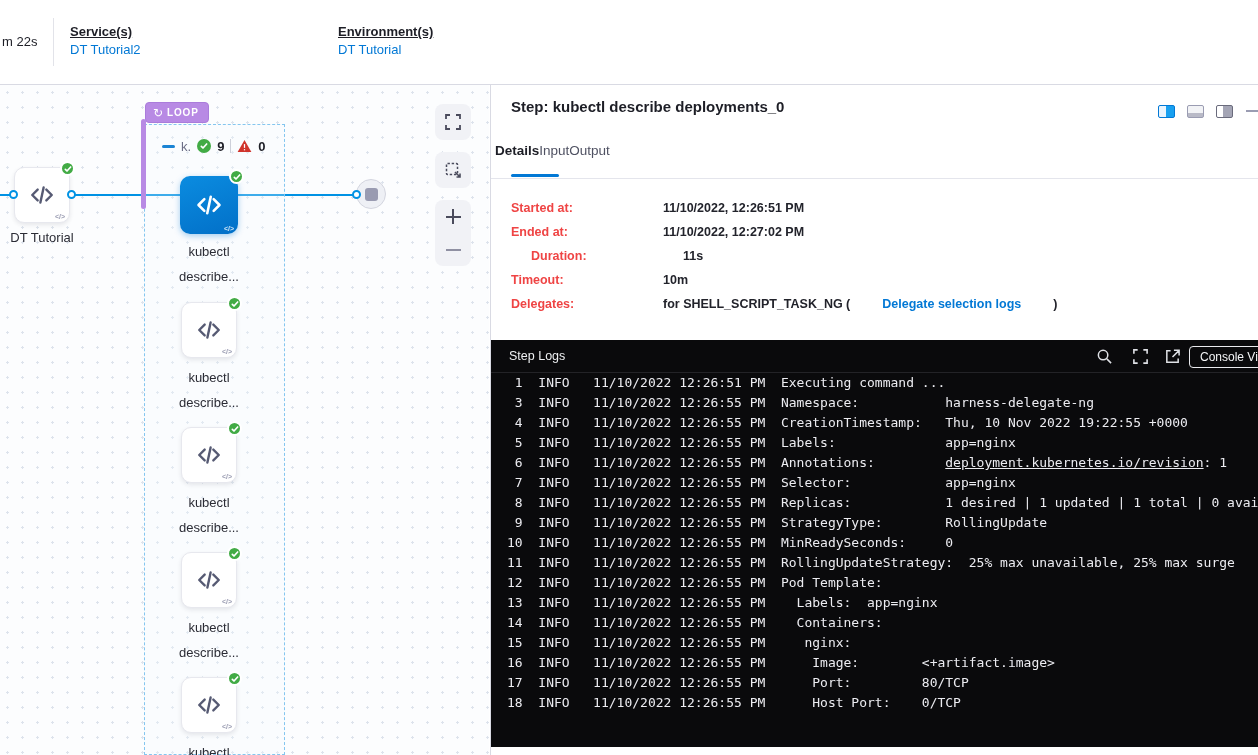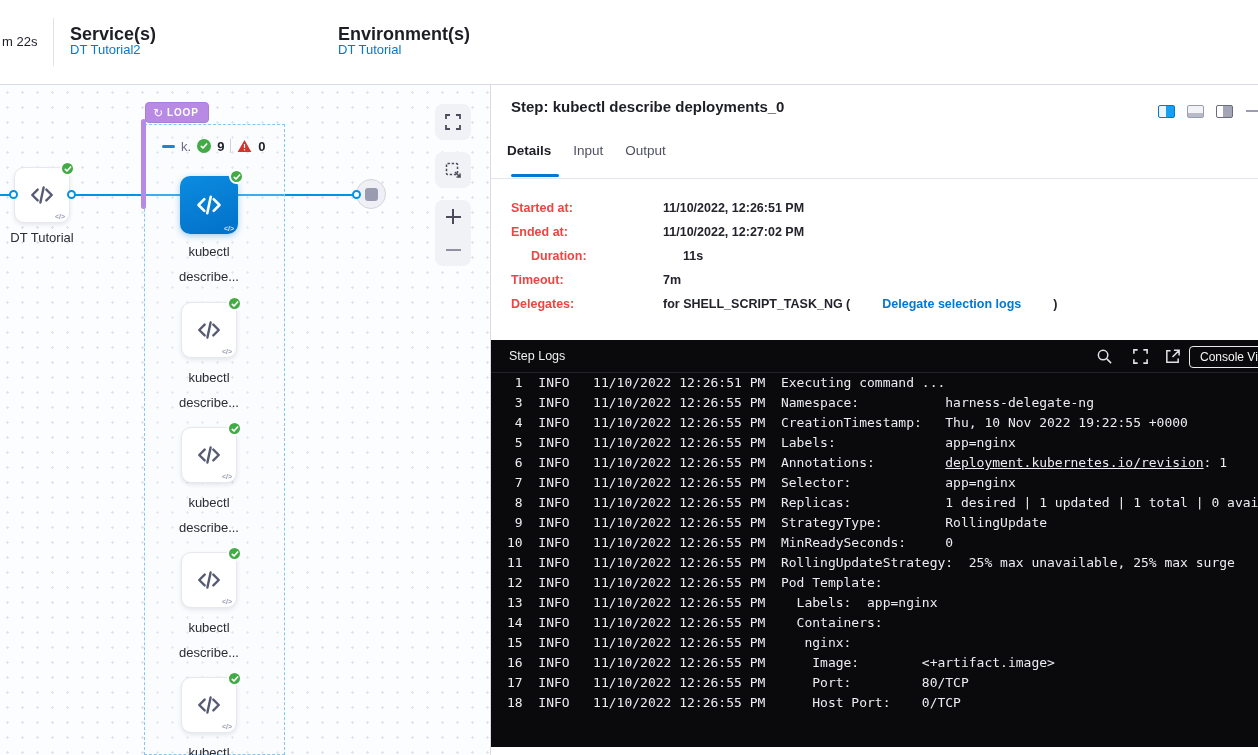--- a/index.html
+++ b/index.html
@@ -4,21 +4,21 @@
 <style>
   * { margin:0; padding:0; box-sizing:border-box; }
   html,body { width:1258px; height:755px; overflow:hidden; background:#fff;
     font-family:"Liberation Sans","DejaVu Sans",sans-serif; }
 
   
   .topbar { position:absolute; left:0; top:0; width:1258px; height:85px; background:#fff;
     border-bottom:1px solid #d9dae3; z-index:5; }
   .duration-text { position:absolute; left:2px; top:34px; font-size:13px; color:#1d1e26; font-weight:500; }
   .topbar-divider { position:absolute; left:53px; top:18px; width:1px; height:48px; background:#e2e3e9; }
-  .meta-label { position:absolute; top:24px; font-size:18px; font-weight:700; color:#1d1e26; }
+  .meta-label { position:absolute; top:24px; font-size:13px; font-weight:700; color:#1d1e26;text-decoration:underline; }
   .meta-link  { position:absolute; top:42px; font-size:13px; color:#0278d5; cursor:pointer; }
   .svc-label { left:70px; } .svc-link { left:70px; }
   .env-label { left:338px; } .env-link { left:338px; }
 
   
   .canvas { position:absolute; left:0; top:85px; width:489px; height:670px; overflow:hidden;
     background:#fcfdfe;
     background-image:radial-gradient(#dde3ec 1px, transparent 1.2px);
     background-size:15px 15px; }
   .edge { position:absolute; height:2px; background:#0092e4; top:109px; }
@@ -80,21 +80,21 @@
   
   .panel { position:absolute; left:490px; top:85px; width:768px; height:670px; background:#fff;
     border-left:1px solid #d9dae3; }
   .panel-title { position:absolute; left:20px; top:13px; font-size:15px; font-weight:700; color:#1d1e26; }
   .layout-icon { position:absolute; top:20px; width:17px; height:13px; border-radius:2px; cursor:pointer; }
   .li-split { left:667px; border:1.5px solid #0278d5; background:linear-gradient(90deg,#e9f4fd 50%,#18a0f0 50%); }
   .li-bottom { left:696px; border:1.5px solid #9a9cb2; background:linear-gradient(180deg,#f2f3f6 62%,#b9bac7 62%); }
   .li-right { left:725px; border:1.5px solid #6a6b7c; background:linear-gradient(90deg,#fff 40%,#a4a5b5 40%); }
   .minimize-dash { position:absolute; left:755px; top:25px; width:12px; height:2px; background:#9a9cb2; cursor:pointer; }
 
-  .tabs { position:absolute; left:16px; top:58px; display:flex; gap:22px; }
+  .tabs { position:absolute; left:4px; top:58px; display:flex; }
   .tab { font-size:13.5px; color:#4f5162; cursor:pointer; padding-bottom:12px; }
   .tab.active { font-weight:700; color:#1d1e26; }
   .tab-underline { position:absolute; left:20px; top:89px; width:48px; height:3px; background:#0278d5; border-radius:2px; }
   .tabs-divider { position:absolute; left:0; top:93px; width:768px; height:1px; background:#e4e5ec; }
 
   .detail-row { position:absolute; left:20px; }
   .detail-label { display:inline-block; width:120px; font-size:12.5px; color:#ef4444; font-weight:600; }
   .detail-value { font-size:12.5px; color:#22232b; font-weight:700;margin-left:32px; }
   .detail-link { color:#0278d5; font-weight:700; cursor:pointer; }
 
@@ -301,21 +301,21 @@
   <div class="detail-row" style="top:113px;">
     <span class="detail-label">Started at:</span><span class="detail-value">11/10/2022, 12:26:51 PM</span>
   </div>
   <div class="detail-row" style="top:137px;">
     <span class="detail-label">Ended at:</span><span class="detail-value">11/10/2022, 12:27:02 PM</span>
   </div>
   <div class="detail-row" style="top:161px;padding-left:20px;">
     <span class="detail-label">Duration:</span><span class="detail-value">11s</span>
   </div>
   <div class="detail-row" style="top:185px;">
-    <span class="detail-label">Timeout:</span><span class="detail-value">7m</span>
+    <span class="detail-label">Timeout:</span><span class="detail-value">10m</span>
   </div>
   <div class="detail-row" style="top:209px;">
     <span class="detail-label">Delegates:</span><span class="detail-value">for SHELL_SCRIPT_TASK_NG (</span><span class="detail-value detail-link">Delegate selection logs</span><span class="detail-value">)</span>
   </div>
 
   <div class="log-header">
     <span class="log-title">Step Logs</span>
     <svg class="log-hicon" style="left:605px;" viewBox="0 0 18 18" fill="none" stroke="#dfe1e6" stroke-width="1.6">
       <circle cx="7.5" cy="7.5" r="5"></circle>
         <path d="M11.5 11.5L16 16"></path>

